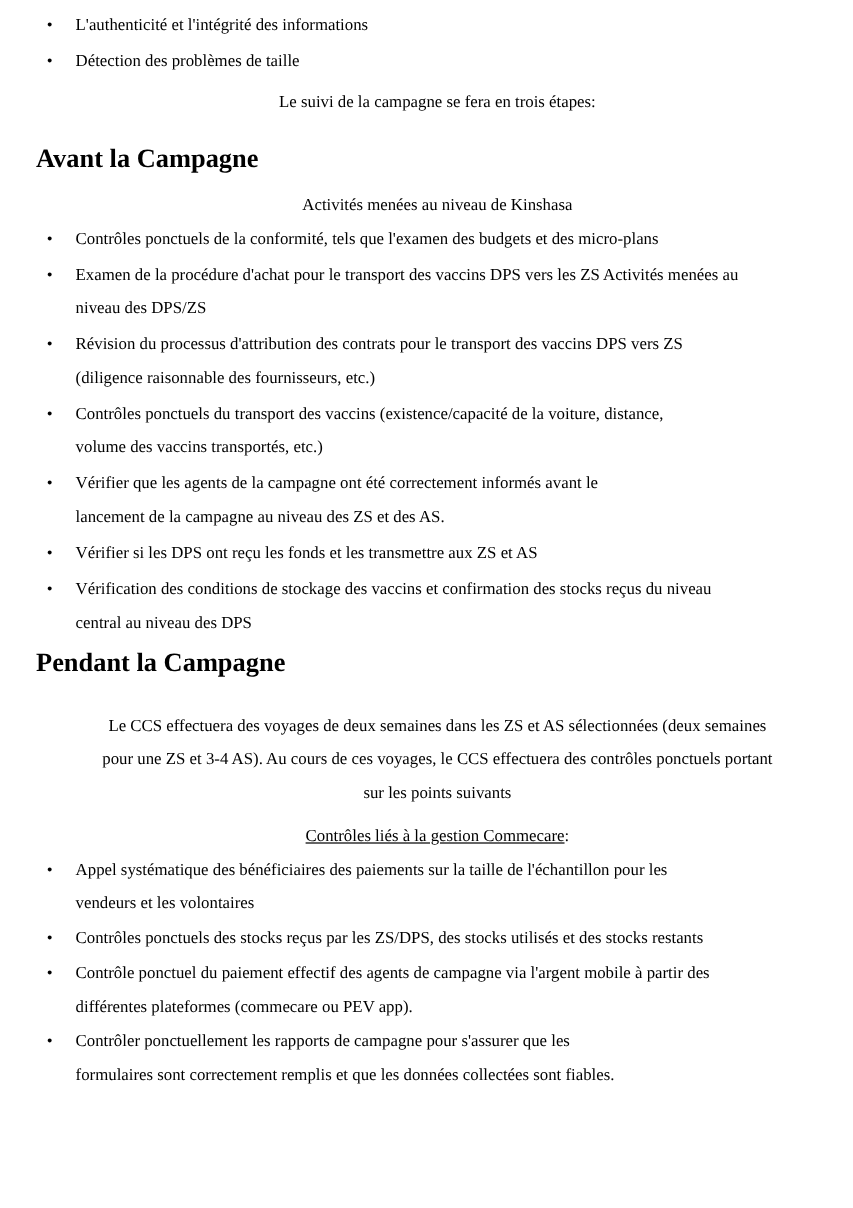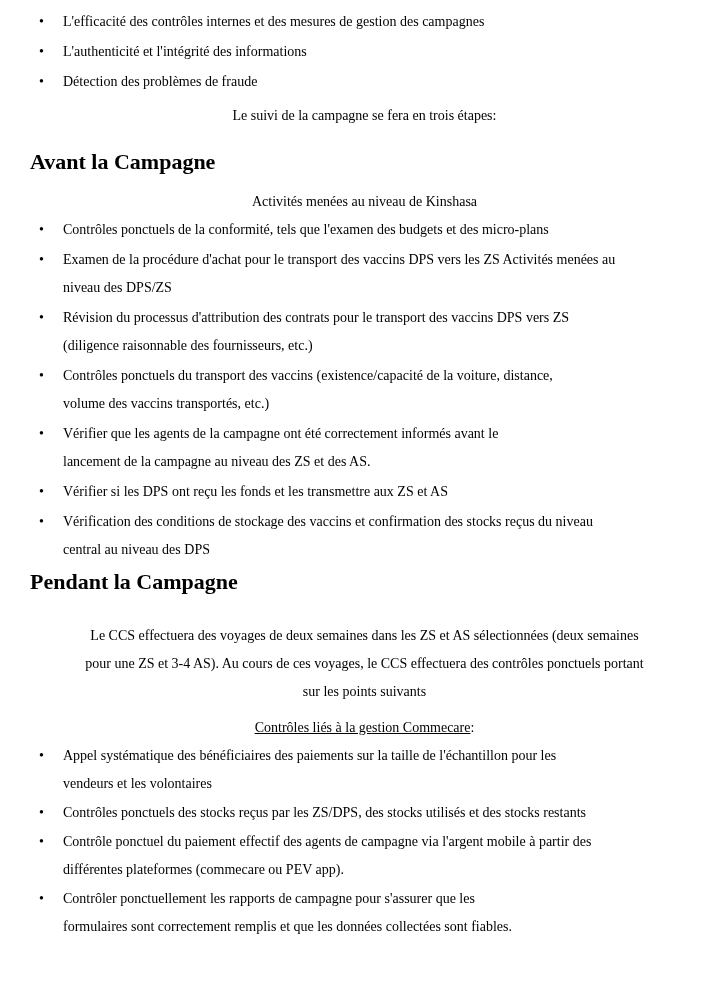--- a/index.html
+++ b/index.html
@@ -42,23 +42,22 @@
   .subheading-line { margin-top: 8px; }
   .subheading-line .underlined { text-decoration: underline; }
   .after-subtitle { margin-top: 6px; }
 </style>
 </head>
 <body>
 
 <div class="page">
 
   <ul class="doc-list">
-    <li>L'efficacité des contrôles internes et des mesures de gestion des campagnes</li>
     <li>L'authenticité et l'intégrité des informations</li>
-    <li>Détection des problèmes de fraude</li>
+    <li>Détection des problèmes de taille</li>
   </ul>
 
   <p class="intro">Le suivi de la campagne se fera en trois étapes:</p>
 
   <h2>Avant la Campagne</h2>
 
   <p class="subtitle">Activités menées au niveau de Kinshasa</p>
 
   <ul class="doc-list after-subtitle">
     <li>Contrôles ponctuels de la conformité, tels que l'examen des budgets et des micro-plans</li>

